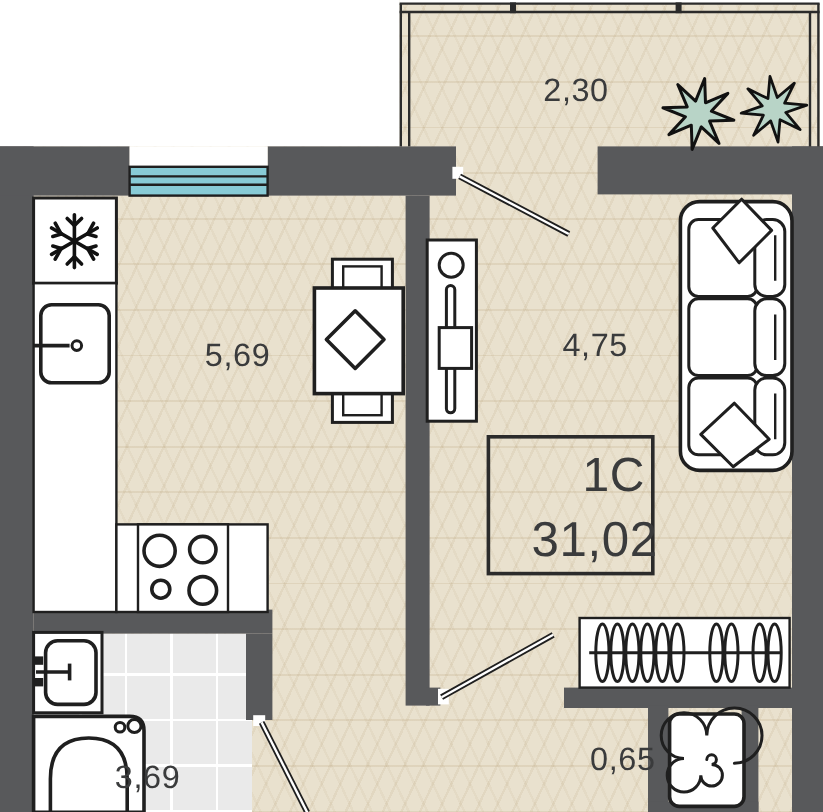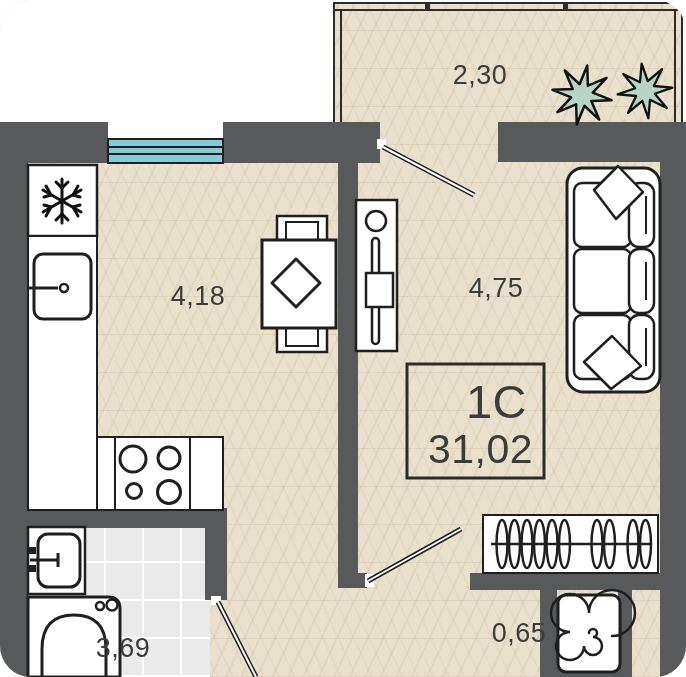--- a/index.html
+++ b/index.html
@@ -1,34 +1,34 @@
 <!DOCTYPE html>
 <html><head>
 <meta charset="utf-8">
 <style>
   html,body{margin:0;padding:0;background:#ffffff;}
   #plan{position:relative;width:686px;height:677px;overflow:hidden;background:#ffffff;
-        font-family:"Liberation Sans",sans-serif;border-radius:31px;}
+        font-family:"Liberation Sans",sans-serif;}
   .floor-base{position:absolute;left:0;top:0;width:686px;height:677px;
       background-color:#e9e1ce;
       background-image:
         repeating-linear-gradient(115deg, rgba(160,130,80,.10) 0 2px, transparent 2px 14px),
         repeating-linear-gradient(65deg, rgba(160,130,80,.07) 0 2px, transparent 2px 14px),
         repeating-linear-gradient(0deg, rgba(160,130,80,.14) 0 1.5px, transparent 1.5px 38px);}
   .outside{position:absolute;background:#ffffff;}
   .tile{position:absolute;left:28px;top:528px;width:182px;height:149px;
       background-color:#eaeaea;
       background-image:
         repeating-linear-gradient(0deg,#ffffff 0 2px,transparent 2px 38px),
         repeating-linear-gradient(90deg,#ffffff 0 2px,transparent 2px 38px);}
   svg{position:absolute;left:0;top:0;}
   .lbl{position:absolute;color:#3a3b3c;text-align:center;letter-spacing:0.5px;}
   .lbl-room{font-size:27px;width:90px;}
-  .lbl-type{left:428px;top:374px;width:137px;font-size:47px;}
-  .lbl-area{left:412px;top:426px;width:137px;font-size:41px;}
+  .lbl-type{left:407px;top:374px;width:137px;font-size:40px;padding-left:36px;}
+  .lbl-area{left:427px;top:426px;width:137px;font-size:41px;}
 </style>
 </head>
 <body>
 
 <div id="plan">
 
   <div class="floor-base"></div>
   <div class="outside" style="left:0;top:0;width:333px;height:122px;"></div>
   <div class="outside" style="left:333px;top:0;width:353px;height:3px;"></div>
   <div class="outside" style="left:683px;top:0;width:3px;height:122px;"></div>
@@ -204,20 +204,20 @@
     </defs>
     <g fill="#b8d4c7" stroke="#111111" stroke-width="2.5" stroke-linejoin="round">
       <use href="#plantStar" transform="translate(582,95) rotate(10)"></use>
       <use href="#plantStar" transform="translate(645,91) rotate(38) scale(0.92)"></use>
     </g>
 
     <rect x="407" y="364" width="137" height="114" fill="none" stroke="#2b2b2b" stroke-width="3"></rect>
   </svg>
 
   <div class="lbl lbl-room" style="left:435px;top:60px;">2,30</div>
-  <div class="lbl lbl-room" style="left:153px;top:281px;">4,18</div>
+  <div class="lbl lbl-room" style="left:153px;top:281px;">5,69</div>
   <div class="lbl lbl-room" style="left:451px;top:273px;">4,75</div>
   <div class="lbl lbl-room" style="left:78px;top:633px;text-align:center;">3,69</div>
   <div class="lbl lbl-room" style="left:474px;top:618px;">0,65</div>
   <div class="lbl lbl-type">1С</div>
   <div class="lbl lbl-area">31,02</div>
 
 </div>
 
 </body></html>

